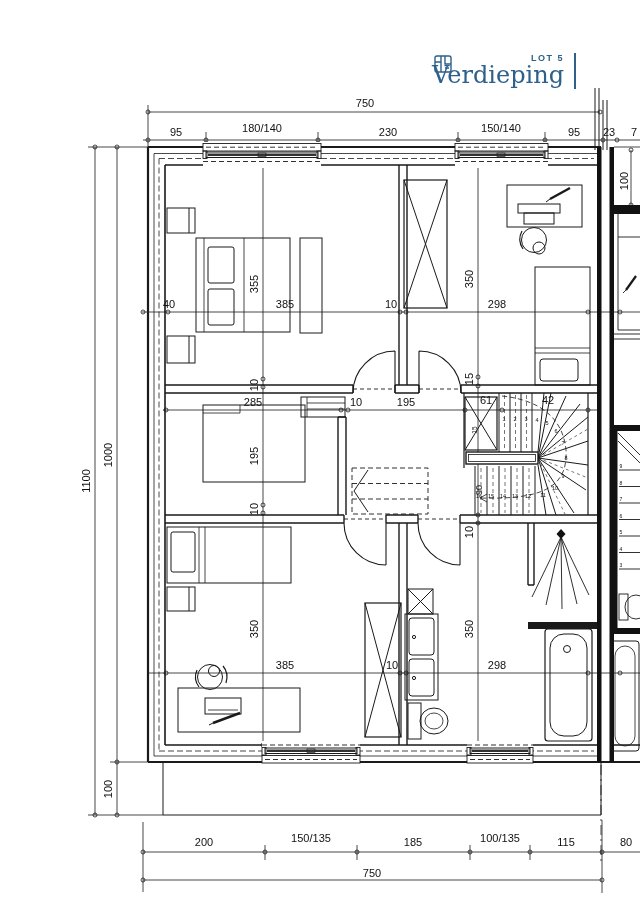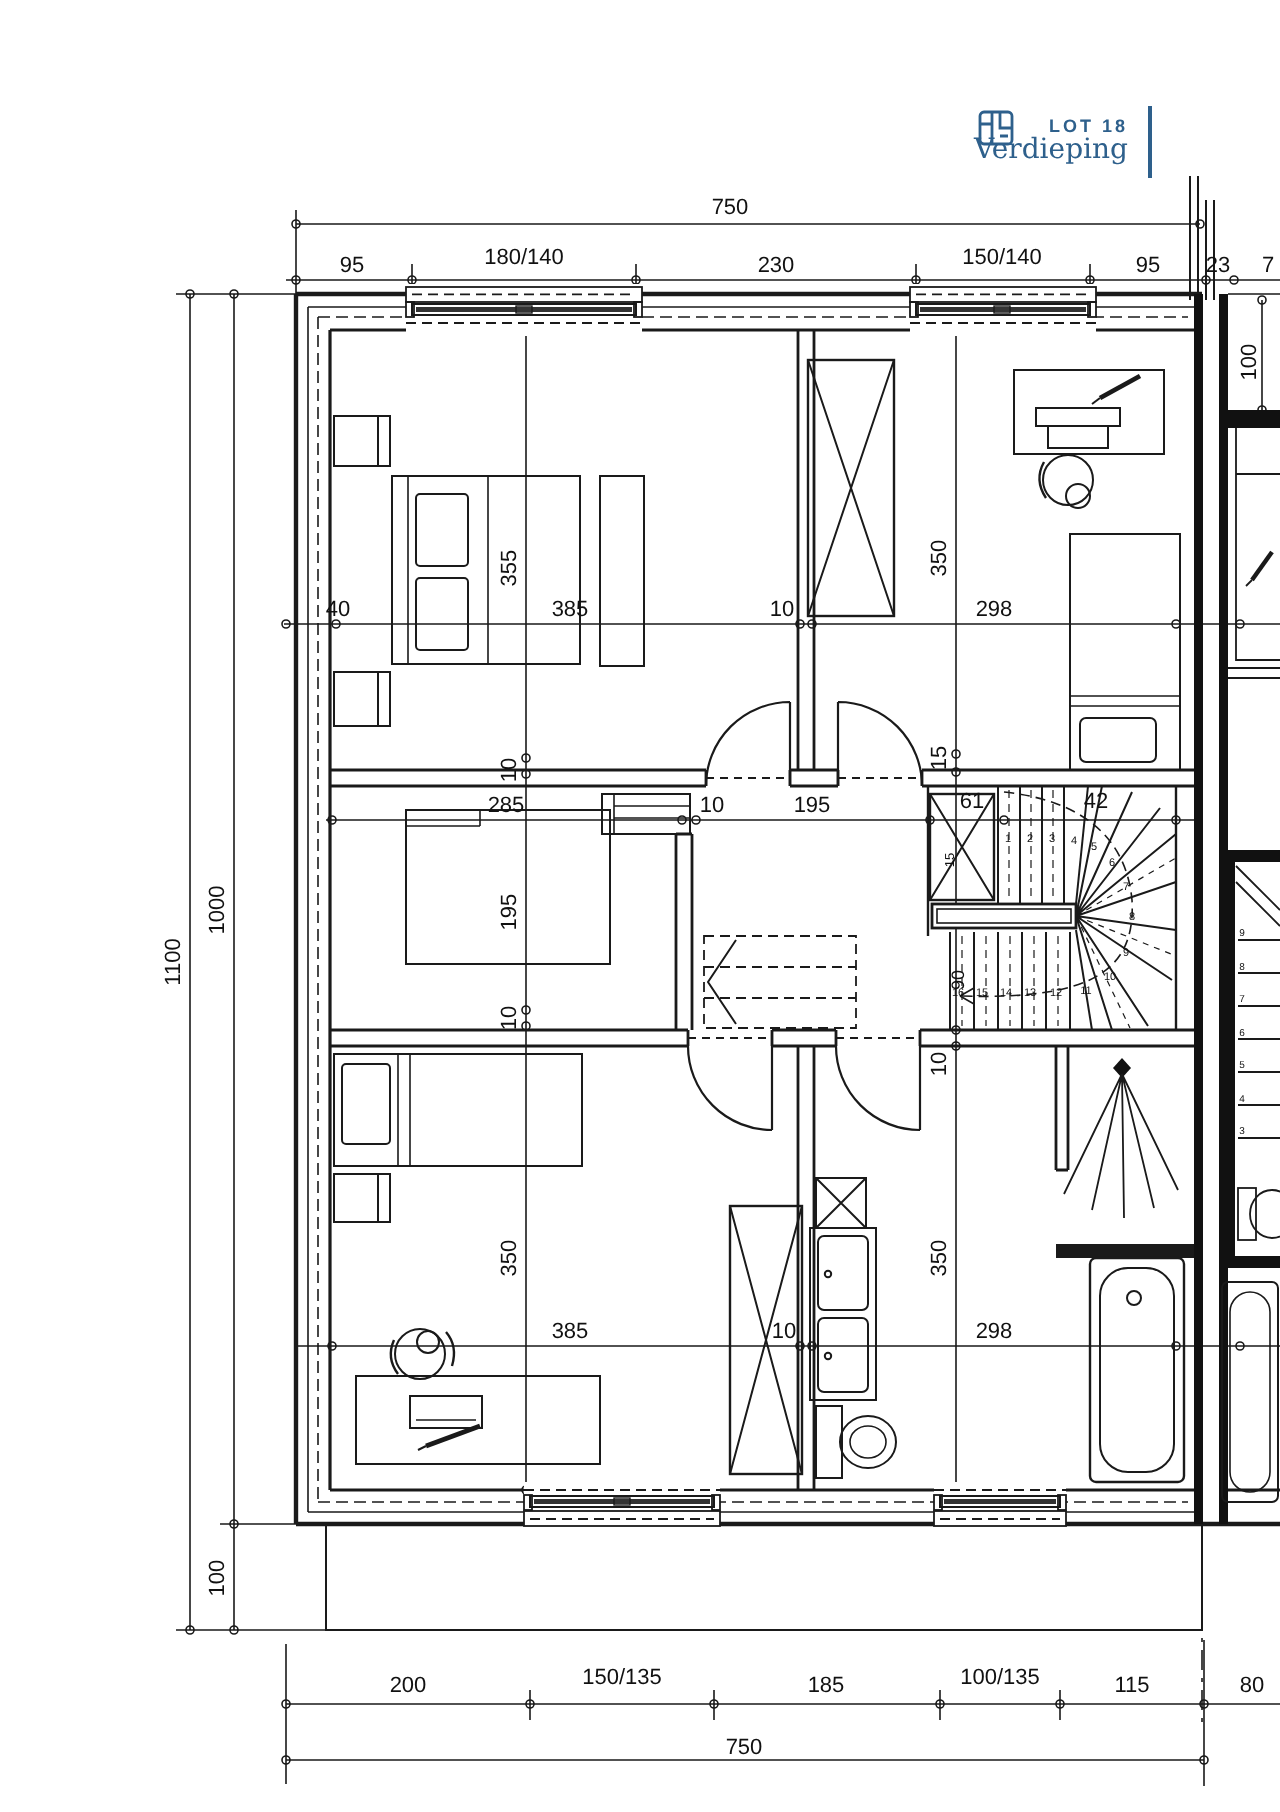--- a/index.html
+++ b/index.html
@@ -1,33 +1,33 @@
 <!DOCTYPE html>
 <html style="--accent: #2e608c;"><head>
 <meta charset="utf-8">
 <style>
   html,body{margin:0;padding:0;background:#ffffff;}
   #canvas{position:relative;width:640px;height:906px;background:#fff;overflow:hidden;
           font-family:"Liberation Sans",sans-serif;}
   #hdr{position:absolute;top:53px;right:56px;display:flex;align-items:center;color:var(--accent,#2e608c);}
   #hdr .txt{text-align:right;line-height:1.05;}
   #hdr .lot{font-size:9px;letter-spacing:1.5px;font-weight:bold;font-family:"Liberation Sans",sans-serif;}
-  #hdr .floor{font-size:14px;font-family:"DejaVu Serif","Liberation Serif",serif;}
+  #hdr .floor{font-size:24px;font-family:"DejaVu Serif","Liberation Serif",serif;}
   #hdr .bar{width:2px;height:36px;background:var(--accent,#2e608c);margin:0 8px 0 10px;}
   svg{position:absolute;left:0;top:0;}
   svg .ln{stroke:#1a1a1a;fill:none;}
   #dim-labels text{fill:#111;font-family:"Liberation Sans",sans-serif;}
 </style>
 </head>
 <body>
 <div id="canvas">
 
 <div id="hdr">
   <div class="txt">
-    <div class="lot">LOT 18</div>
+    <div class="lot">LOT 5</div>
     <div class="floor">Verdieping</div>
   </div>
   <div class="bar"></div>
   <svg width="22" height="24" viewBox="0 0 22 24">
     <g stroke="#2e608c" stroke-width="1.4" fill="none">
       <rect x="3" y="3" width="16" height="16" rx="2"></rect>
       <path d="M3 9 h6 v10 M9 9 v-6 M13 3 v8 h6 M13 15 h4"></path>
     </g>
   </svg>
 </div>

